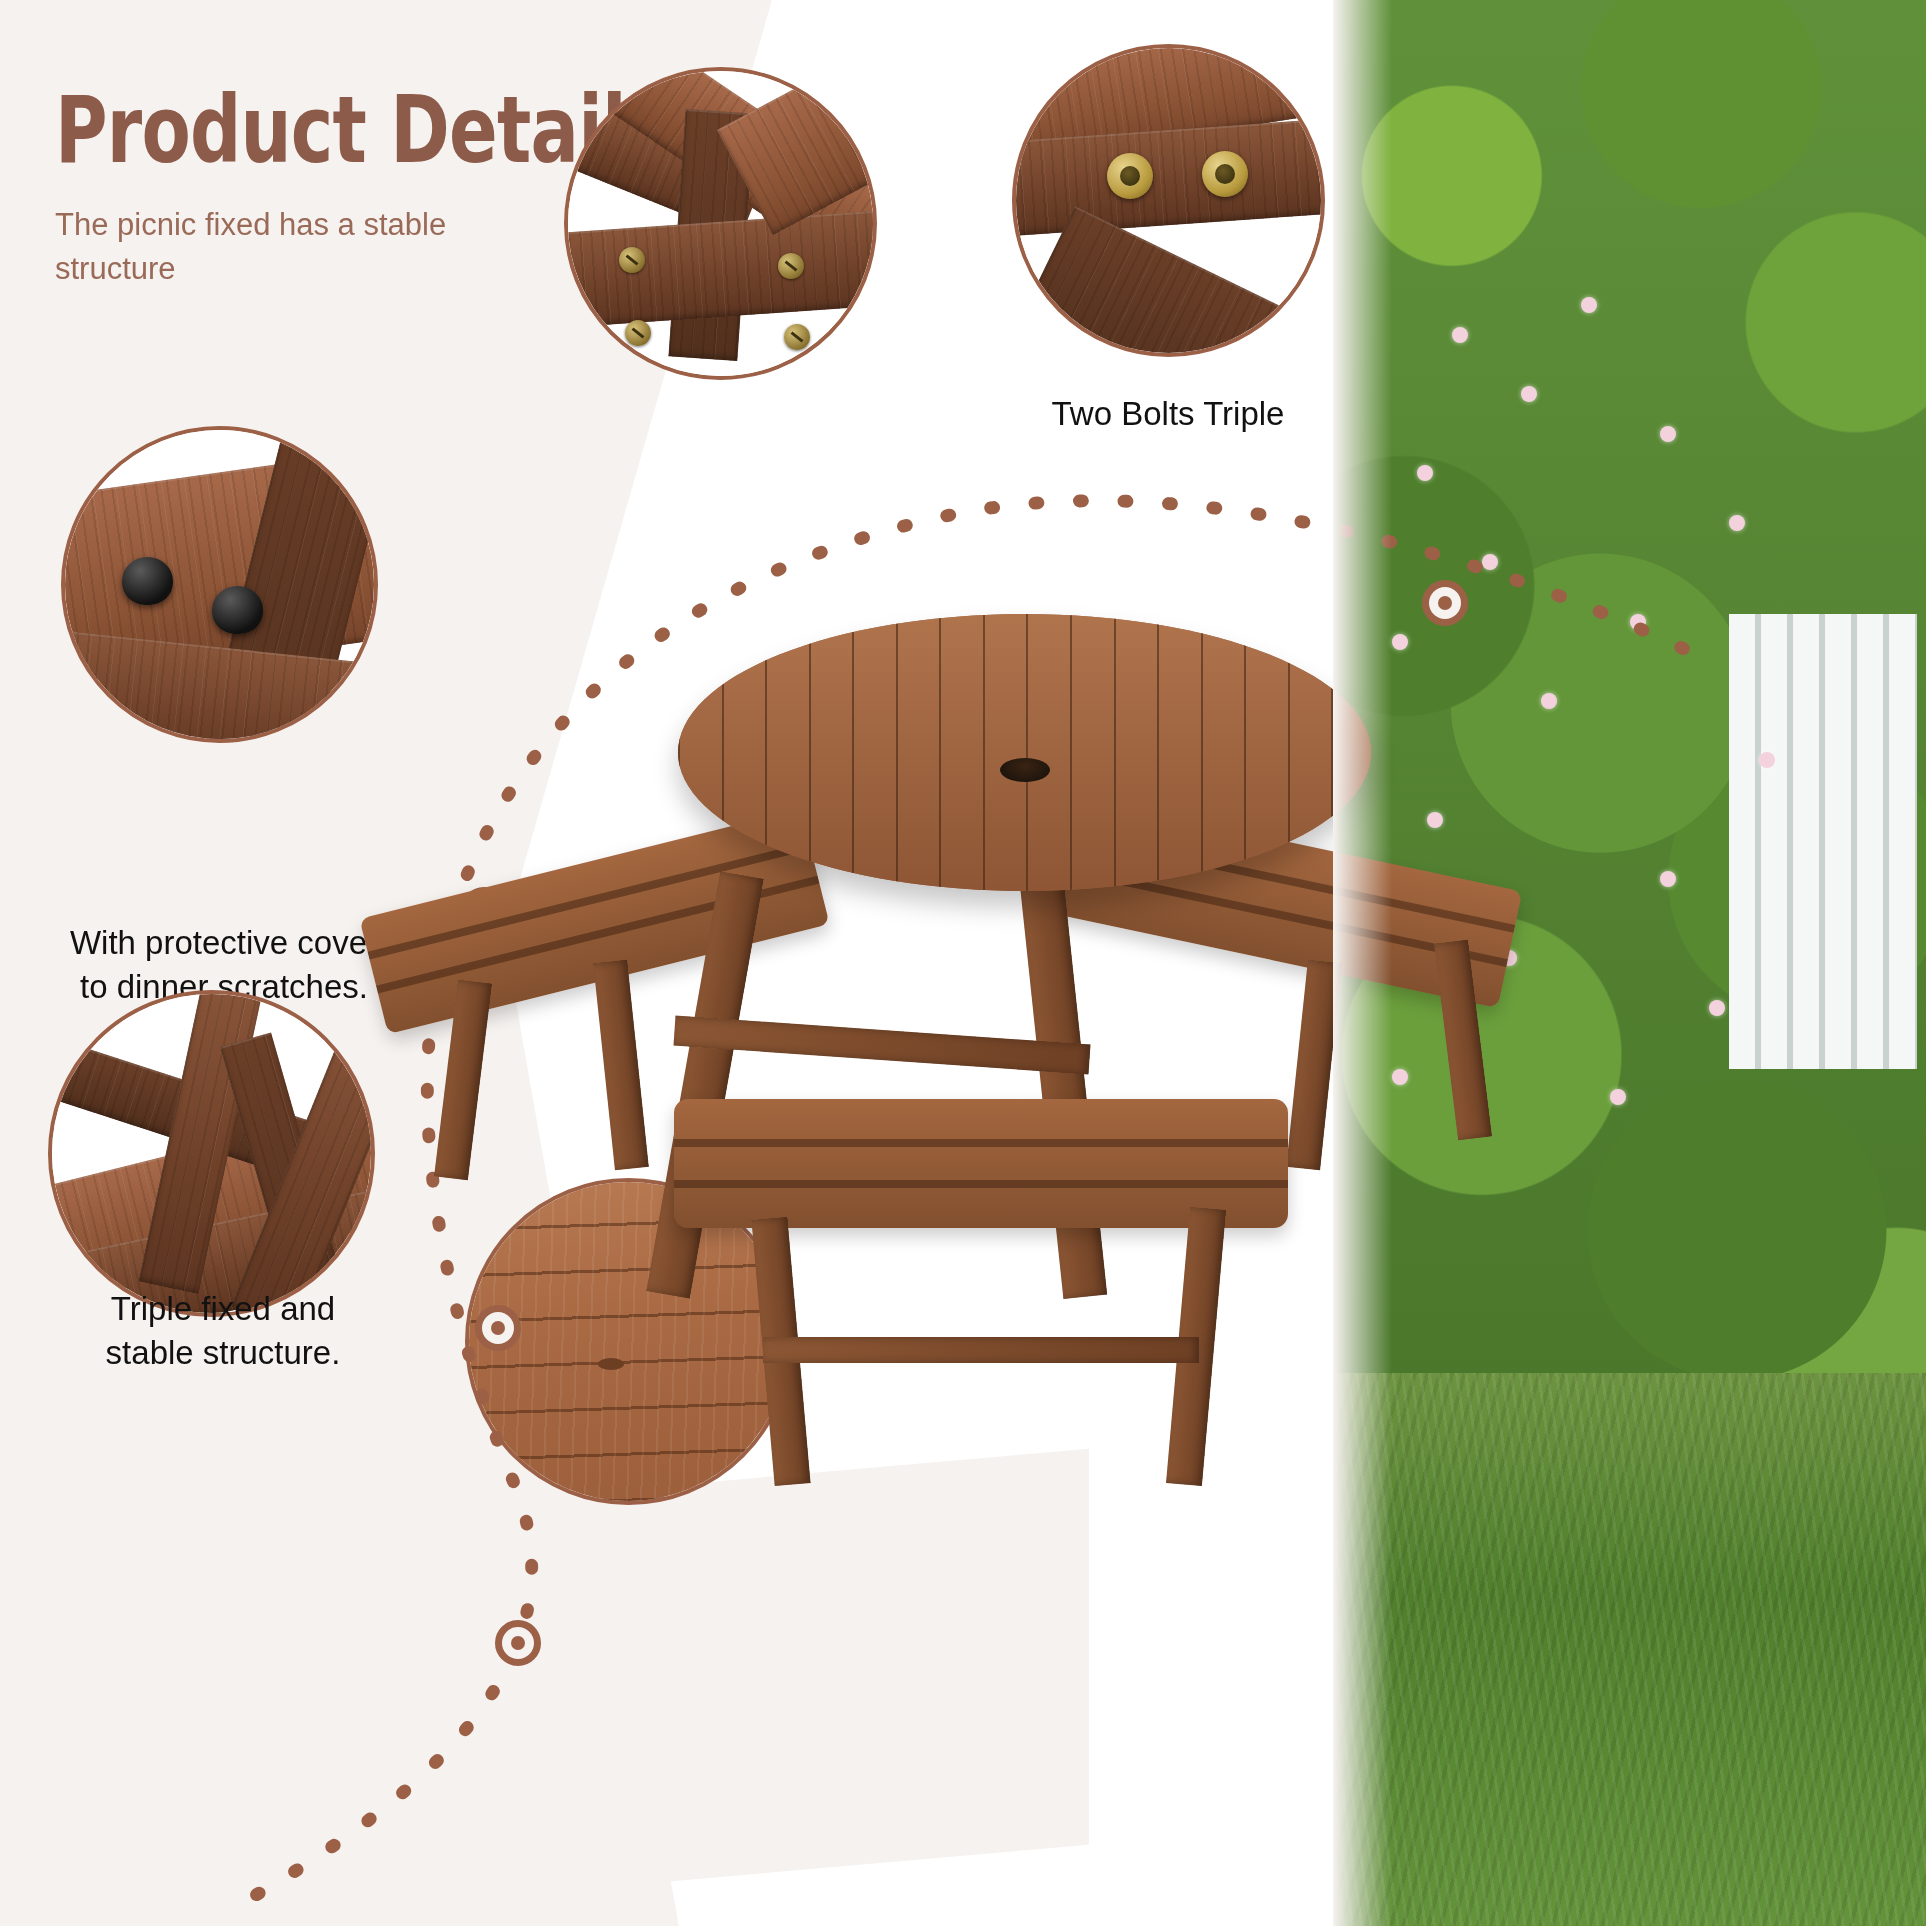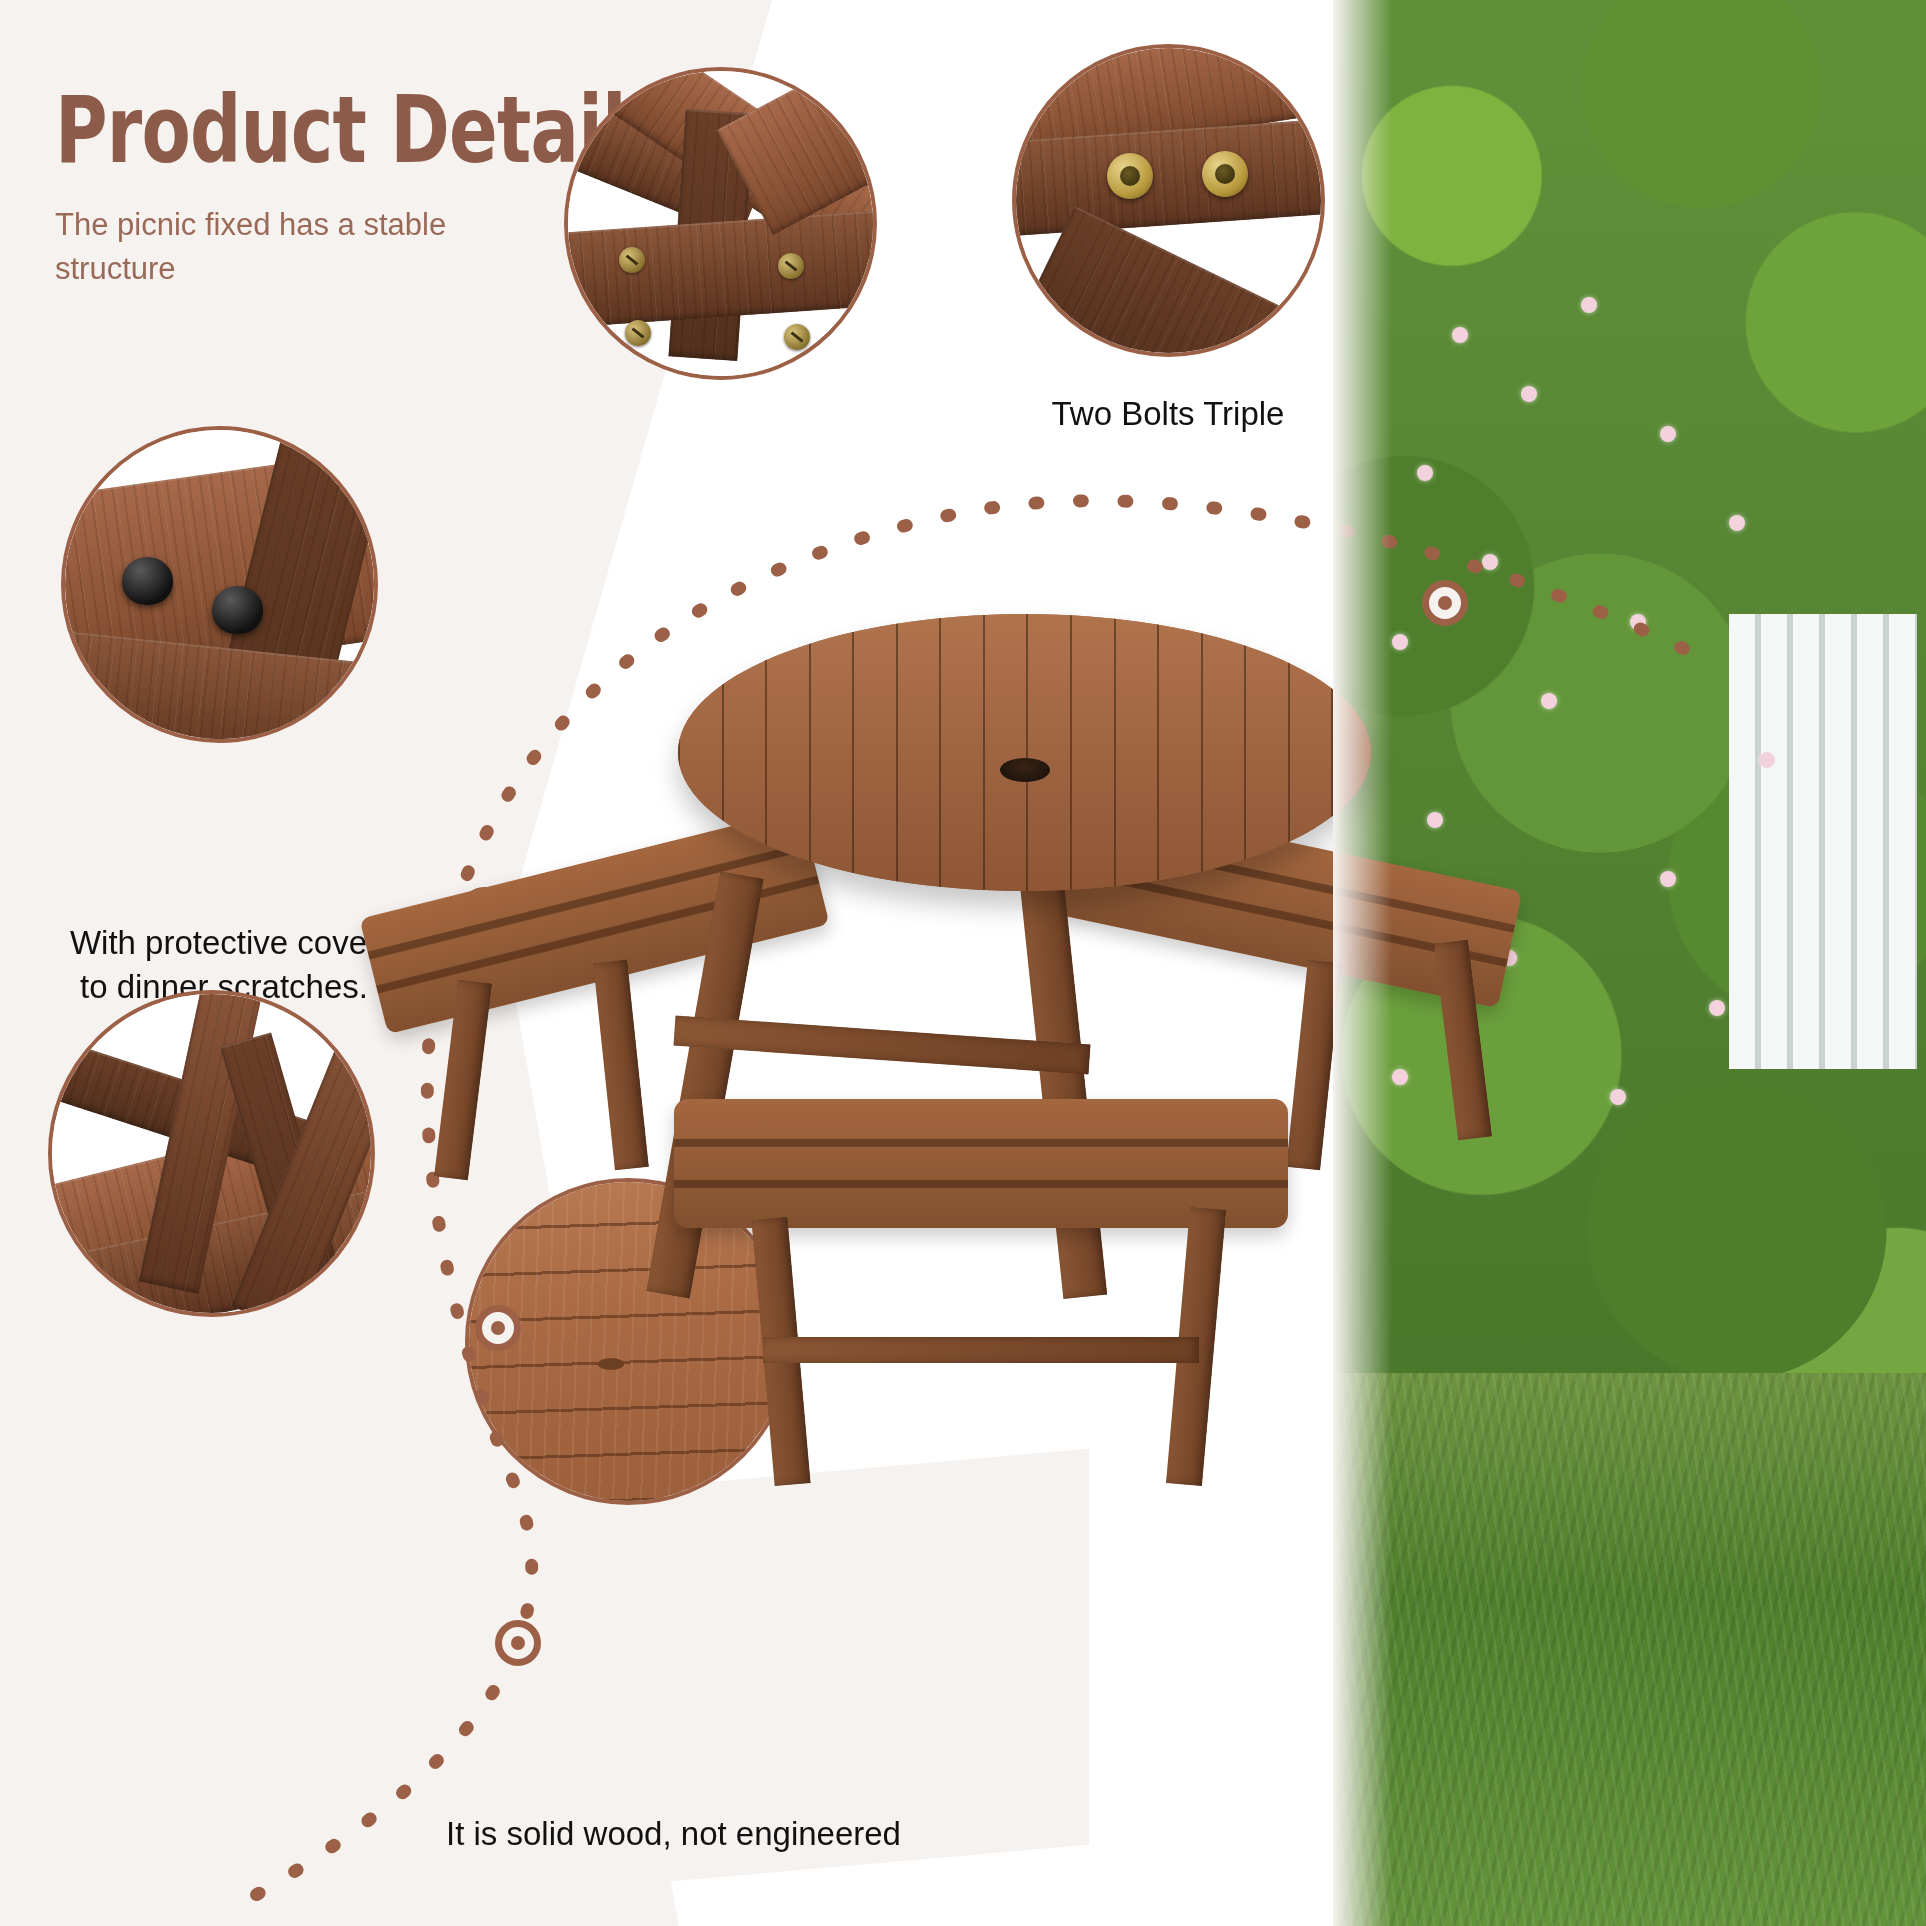--- a/index.html
+++ b/index.html
@@ -335,30 +335,33 @@
           <div class="grain"></div>
         </div>
       <div class="plank dark" style="left:208px;top:40px;width:53px;height:297px;transform:rotate(-16deg)">
           <div class="grain"></div>
         </div>
       <div class="plank" style="left:238px;top:10px;width:69px;height:327px;transform:rotate(22deg)">
           <div class="grain"></div>
         </div>
     </div>
   </div>
+  <div class="caption" style="left:40px;top:1287px;width:366px">
+    <div>Triple fixed and</div>
+    <div>stable structure.</div>
+  </div>
 
   <div class="detail-circle" style="left:465px;top:1178px;width:327px;height:327px">
     <div class="wood-photo" style="background:linear-gradient(175deg,#b87a52,#a96a44 40%,#9c5f3b);">
       <div style="position:absolute;inset:0;background:repeating-linear-gradient(178deg, rgba(80,40,18,.55) 0 3px, transparent 3px 46px);"></div>
       <div style="position:absolute;inset:0;background:repeating-linear-gradient(92deg, rgba(255,255,255,.07) 0 2px, transparent 2px 14px);"></div>
       <div style="position:absolute;left:129px;top:176px;width:26px;height:12px;border-radius:50%;background:#6d3f22;"></div>
     </div>
   </div>
   <div class="caption" style="left:327px;top:1812px;width:693px">
-    <div>It is solid wood, not engineered</div>
   </div>
 
   <svg class="dots-svg" viewBox="0 0 1946 1946">
     <path id="curvepath" fill="none" stroke="#9c6047" stroke-width="13" stroke-linecap="round" stroke-dasharray="3 42" d="M1700 655 C 1500 560, 1200 470, 960 520 C 700 575, 520 720, 455 930 C 400 1110, 450 1330, 520 1500 C 580 1650, 480 1790, 230 1930"></path>
   </svg>
   <div class="ring" style="left:1422px;top:580px"></div>
   <div class="ring" style="left:888px;top:632px"></div>
   <div class="ring" style="left:461px;top:887px"></div>
   <div class="ring" style="left:475px;top:1305px"></div>
   <div class="ring" style="left:495px;top:1620px"></div>

